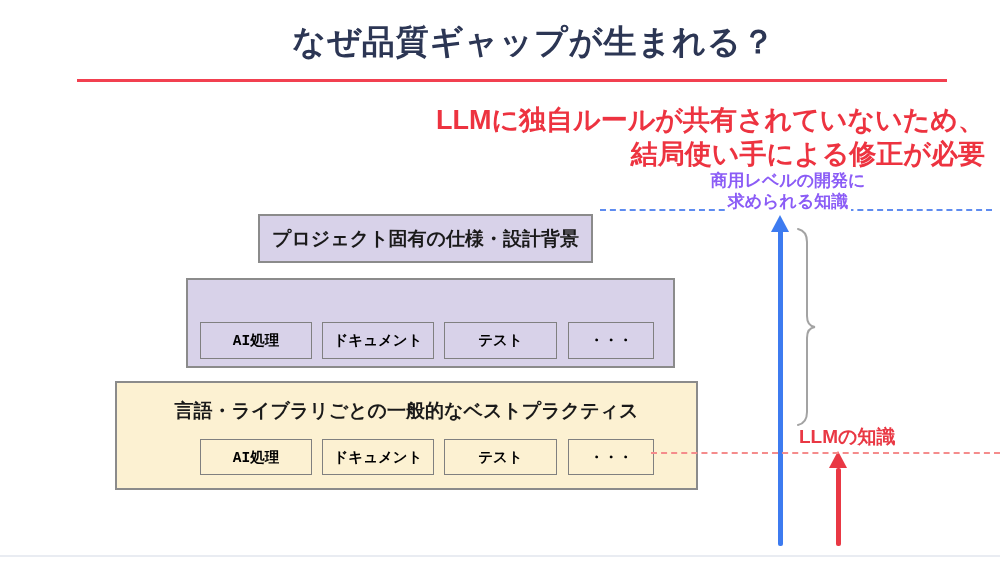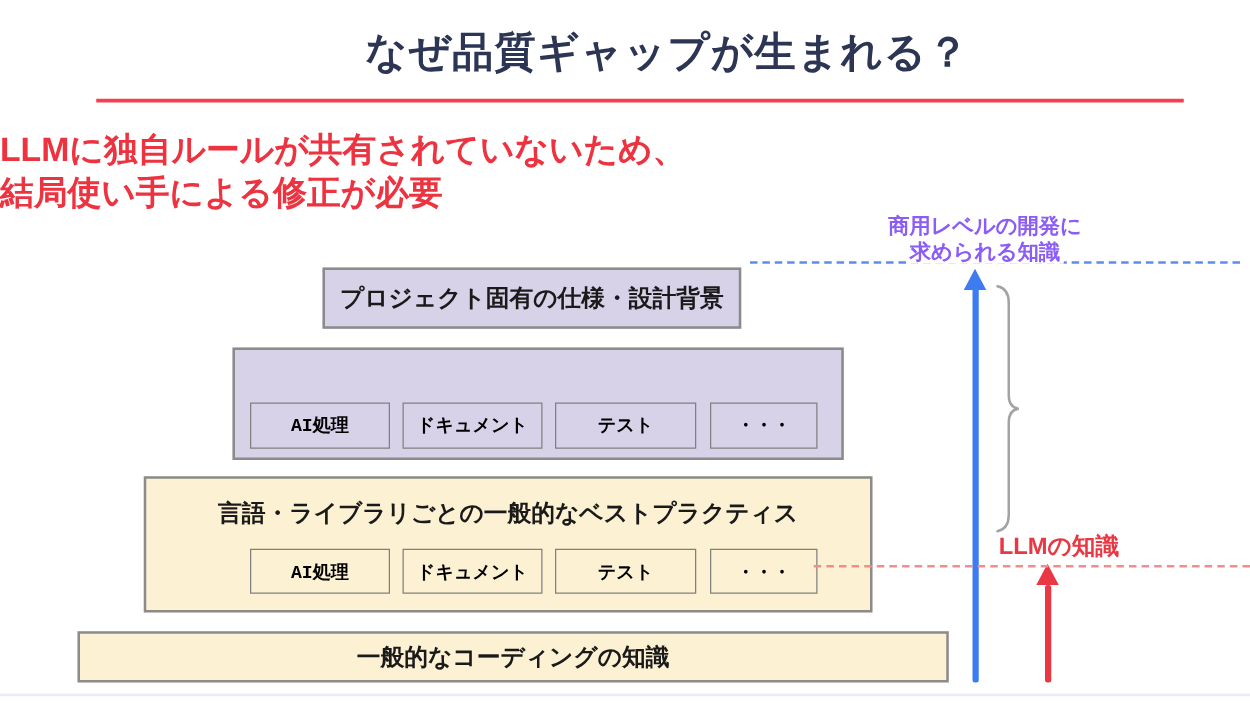--- a/index.html
+++ b/index.html
@@ -8,21 +8,21 @@
     font-family:"Liberation Sans","DejaVu Sans",sans-serif;
   }
   .abs{position:absolute;}
 
   
   .title{top:20px;left:0;width:1000px;text-align:center;font-size:33px;font-weight:bold;
          color:#2c3654;letter-spacing:1px;padding-left:34px;}
   .title-underline{top:79px;left:77px;width:870px;height:3px;background:#f24050;}
 
   
-  .heading{top:103px;left:0;width:985px;text-align:left;font-size:27px;line-height:34px;
+  .heading{top:103px;left:0;width:985px;text-align:right;font-size:27px;line-height:34px;
            font-weight:bold;color:#ed3340;}
 
   
   .box{box-sizing:border-box;border:2px solid #8b8b8b;font-weight:bold;color:#1a1a1a;font-family:Liberation Mono, monospace;}
   .purple{background:#d8d2e9;}
   .yellow{background:#fcf1d2;}
   .center-flex{display:flex;align-items:center;justify-content:center;}
   .layer1{left:258px;top:214px;width:335px;height:49px;font-size:19px;}
   .layer2{left:186px;top:278px;width:489px;height:90px;}
   .layer3{left:115px;top:381px;width:583px;height:109px;}
@@ -86,23 +86,20 @@
   </div>
 
   <div class="abs box yellow layer3">
     <div class="layer-title">言語・ライブラリごとの一般的なベストプラクティス</div>
     <div class="sub-box s1">AI処理</div>
     <div class="sub-box s2">ドキュメント</div>
     <div class="sub-box s3">テスト</div>
     <div class="sub-box s4">・・・</div>
   </div>
 
-  <div class="abs box yellow layer4 center-flex">
-    <span>一般的なコーディングの知識</span>
-  </div>
 
   <div class="abs blue-dash"></div>
   <div class="abs red-dash"></div>
 
   <div class="abs blue-label">
     <div>商用レベルの開発に</div>
     <div><span class="on-line">求められる知識</span></div>
   </div>
 
 

